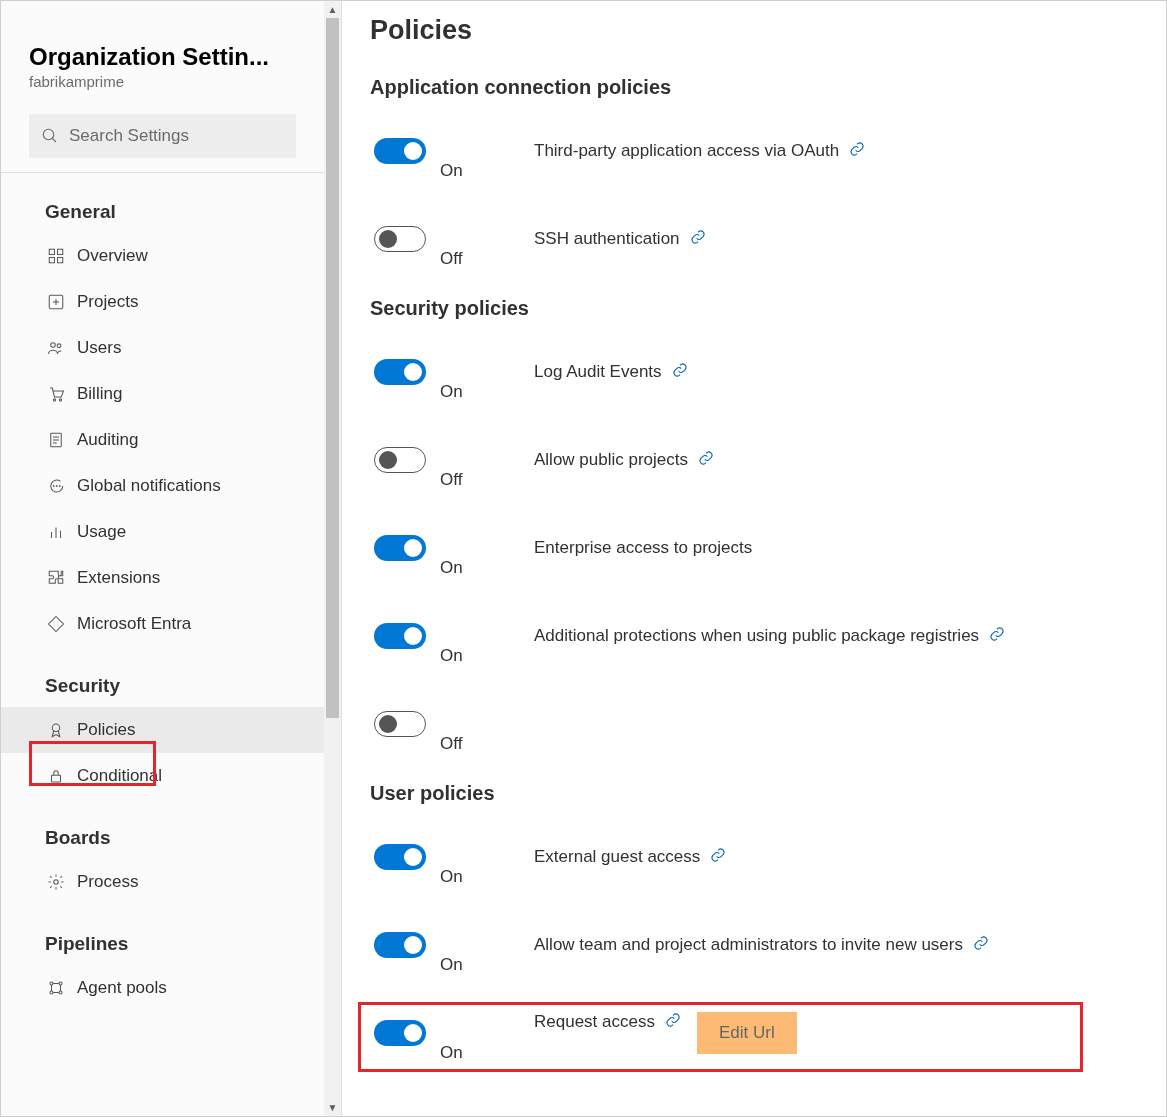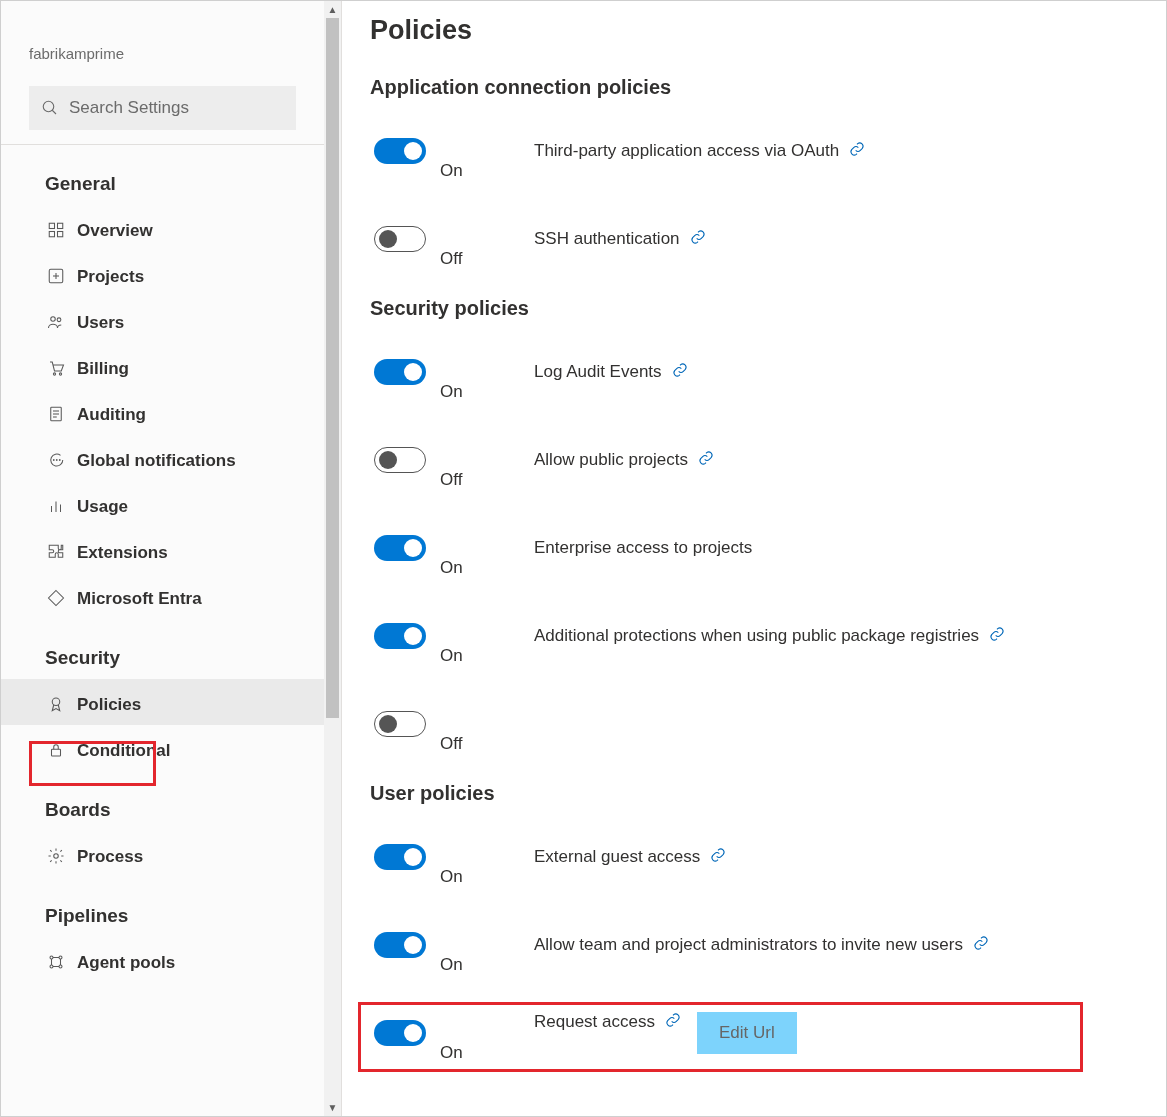--- a/index.html
+++ b/index.html
@@ -83,27 +83,26 @@
   .sb-section {
     padding: 24px 0 0 0;
   }
   .sb-section-title {
     font-size: 19px;
     font-weight: 600;
     padding: 4px 0 10px 44px;
   }
   .sb-item {
     display: flex;
-    align-items: flex-end;
+    align-items: center;
     padding: 10px 0 10px 44px;
     font-size: 17px;
     color: #323130;
     cursor: pointer;
     height: 46px;
-    font-weight: bold;
   }
   .sb-item.selected {
     background: #eaeaea;
   }
   .sb-item .ico {
     width: 22px; height: 22px;
     margin-right: 10px;
     display: inline-flex; align-items:center; justify-content:center;
   }
   .sb-item .ico svg { width: 18px; height: 18px; fill: none; stroke: #595959; stroke-width: 1.4; }
@@ -167,21 +166,21 @@
     align-items: flex-start;
     flex: 1;
   }
   .link-ico {
     margin-left: 10px;
     display: inline-flex;
   }
   .link-ico svg { width: 16px; height: 16px; stroke: #0067b8; fill: none; stroke-width: 1.6; }
   .edit-btn {
     margin-left: 16px;
-    background: #7dd3fc;
+    background: #fdba74;
     color: #666;
     border: none;
     height: 42px;
     padding: 0 22px;
     font-size: 17px;
     cursor: pointer;
   }
   .hl-request {
     position: absolute;
     left: 357px;
@@ -193,20 +192,21 @@
   }
 </style>
 </head>
 <body>
 
 <div class="frame">
 
   <div class="sidebar-wrap">
     <div class="sidebar">
       <div class="sb-header">
+        <div class="sb-title">Organization Settin...</div>
         <div class="sb-sub">fabrikamprime</div>
       </div>
       <div class="sb-search">
         <svg viewBox="0 0 24 24">
             <circle cx="10" cy="10" r="7"></circle>
             <line x1="20" y1="20" x2="15" y2="15"></line>
           </svg>
         <span>Search Settings</span>
       </div>
       <div class="sb-divider"></div>

